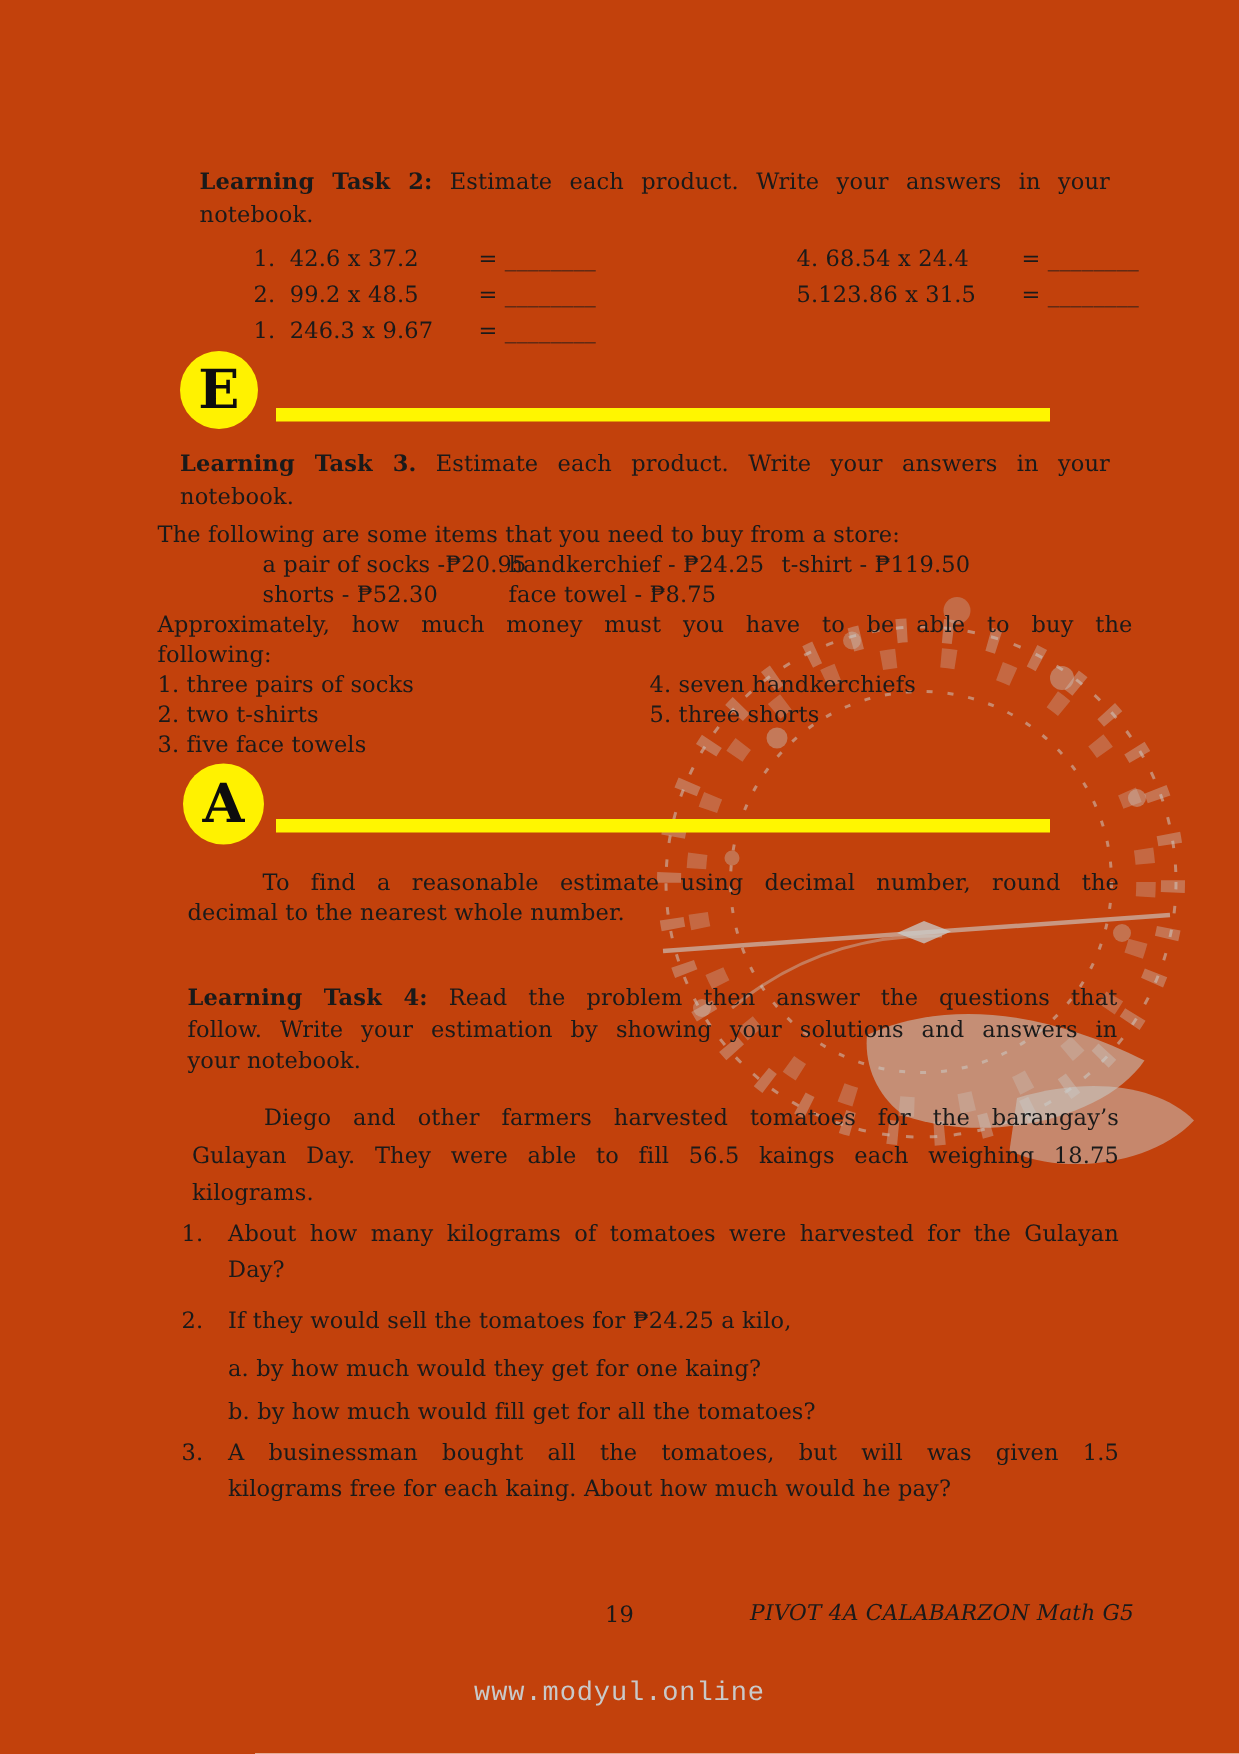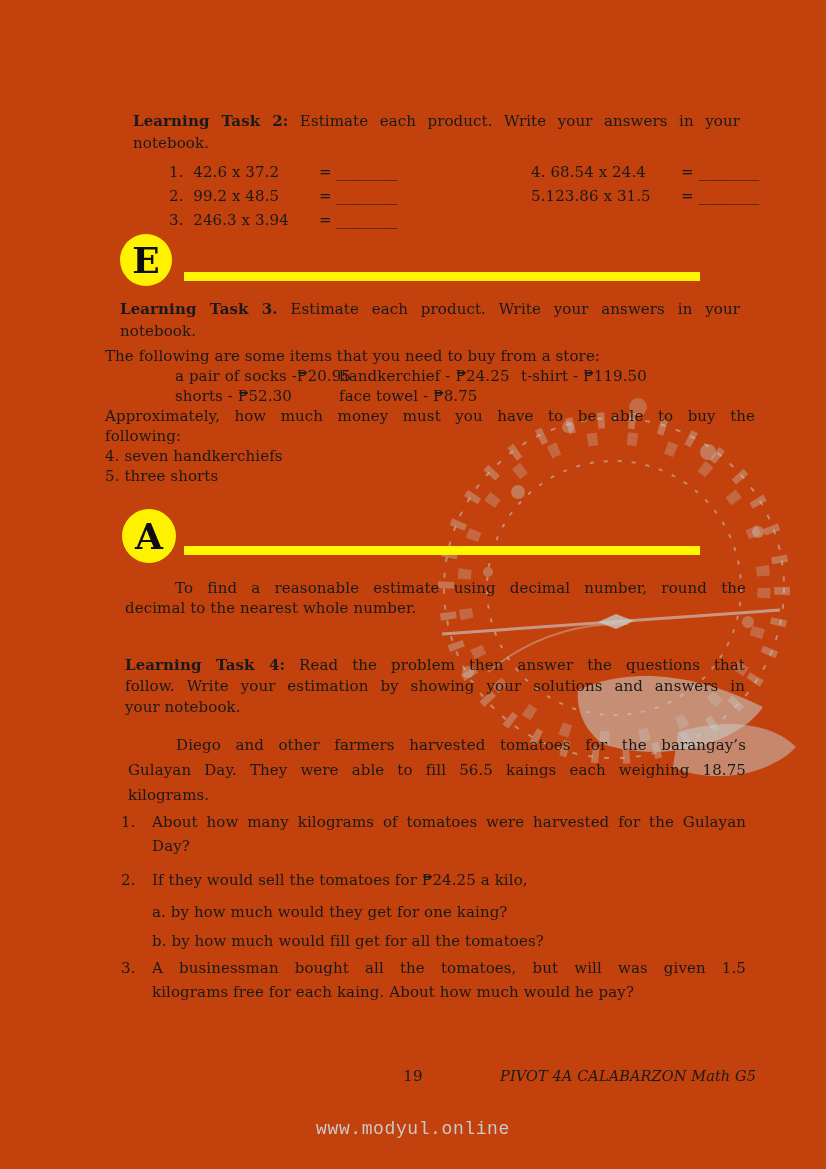--- a/index.html
+++ b/index.html
@@ -116,21 +116,21 @@
 
     <div class="abs lt2-head">
       <div class="line jl"><b>Learning Task 2:</b><span> Estimate each product. Write your answers in your</span></div>
       <div class="line">notebook.</div>
     </div>
 
     <div class="abs eq-section">
       <div class="eq-left">
         <div class="eq-row"><span class="eq-label">1.  42.6 x 37.2</span><span class="eq-blank">= ________</span></div>
         <div class="eq-row"><span class="eq-label">2.  99.2 x 48.5</span><span class="eq-blank">= ________</span></div>
-        <div class="eq-row"><span class="eq-label">3.  246.3 x 3.94</span><span class="eq-blank">= ________</span></div>
+        <div class="eq-row"><span class="eq-label">1.  246.3 x 9.67</span><span class="eq-blank">= ________</span></div>
       </div>
       <div class="eq-right">
         <div class="eq-row"><span class="eq-label">4. 68.54 x 24.4</span><span class="eq-blank">= ________</span></div>
         <div class="eq-row"><span class="eq-label">5.123.86 x 31.5</span><span class="eq-blank">= ________</span></div>
       </div>
     </div>
 
     <div class="badge-circle badge-e">
         <span>E</span>
       </div>
@@ -149,20 +149,25 @@
         <span>t-shirt - ₱119.50</span>
       </div>
       <div class="price-grid">
         <span>shorts - ₱52.30</span>
         <span>face towel - ₱8.75</span>
         <span></span>
       </div>
       <div class="line jl">Approximately, how much money must you have to be able to buy the</div>
       <div class="line">following:</div>
       <div class="list-cols">
+        <div class="list-left">
+          <div class="line">1. three pairs of socks</div>
+          <div class="line">2. two t-shirts</div>
+          <div class="line">3. five face towels</div>
+        </div>
         <div class="list-right">
           <div class="line">4. seven handkerchiefs</div>
           <div class="line">5. three shorts</div>
         </div>
       </div>
     </div>
 
     <div class="badge-circle badge-a">
         <span>A</span>
       </div>

